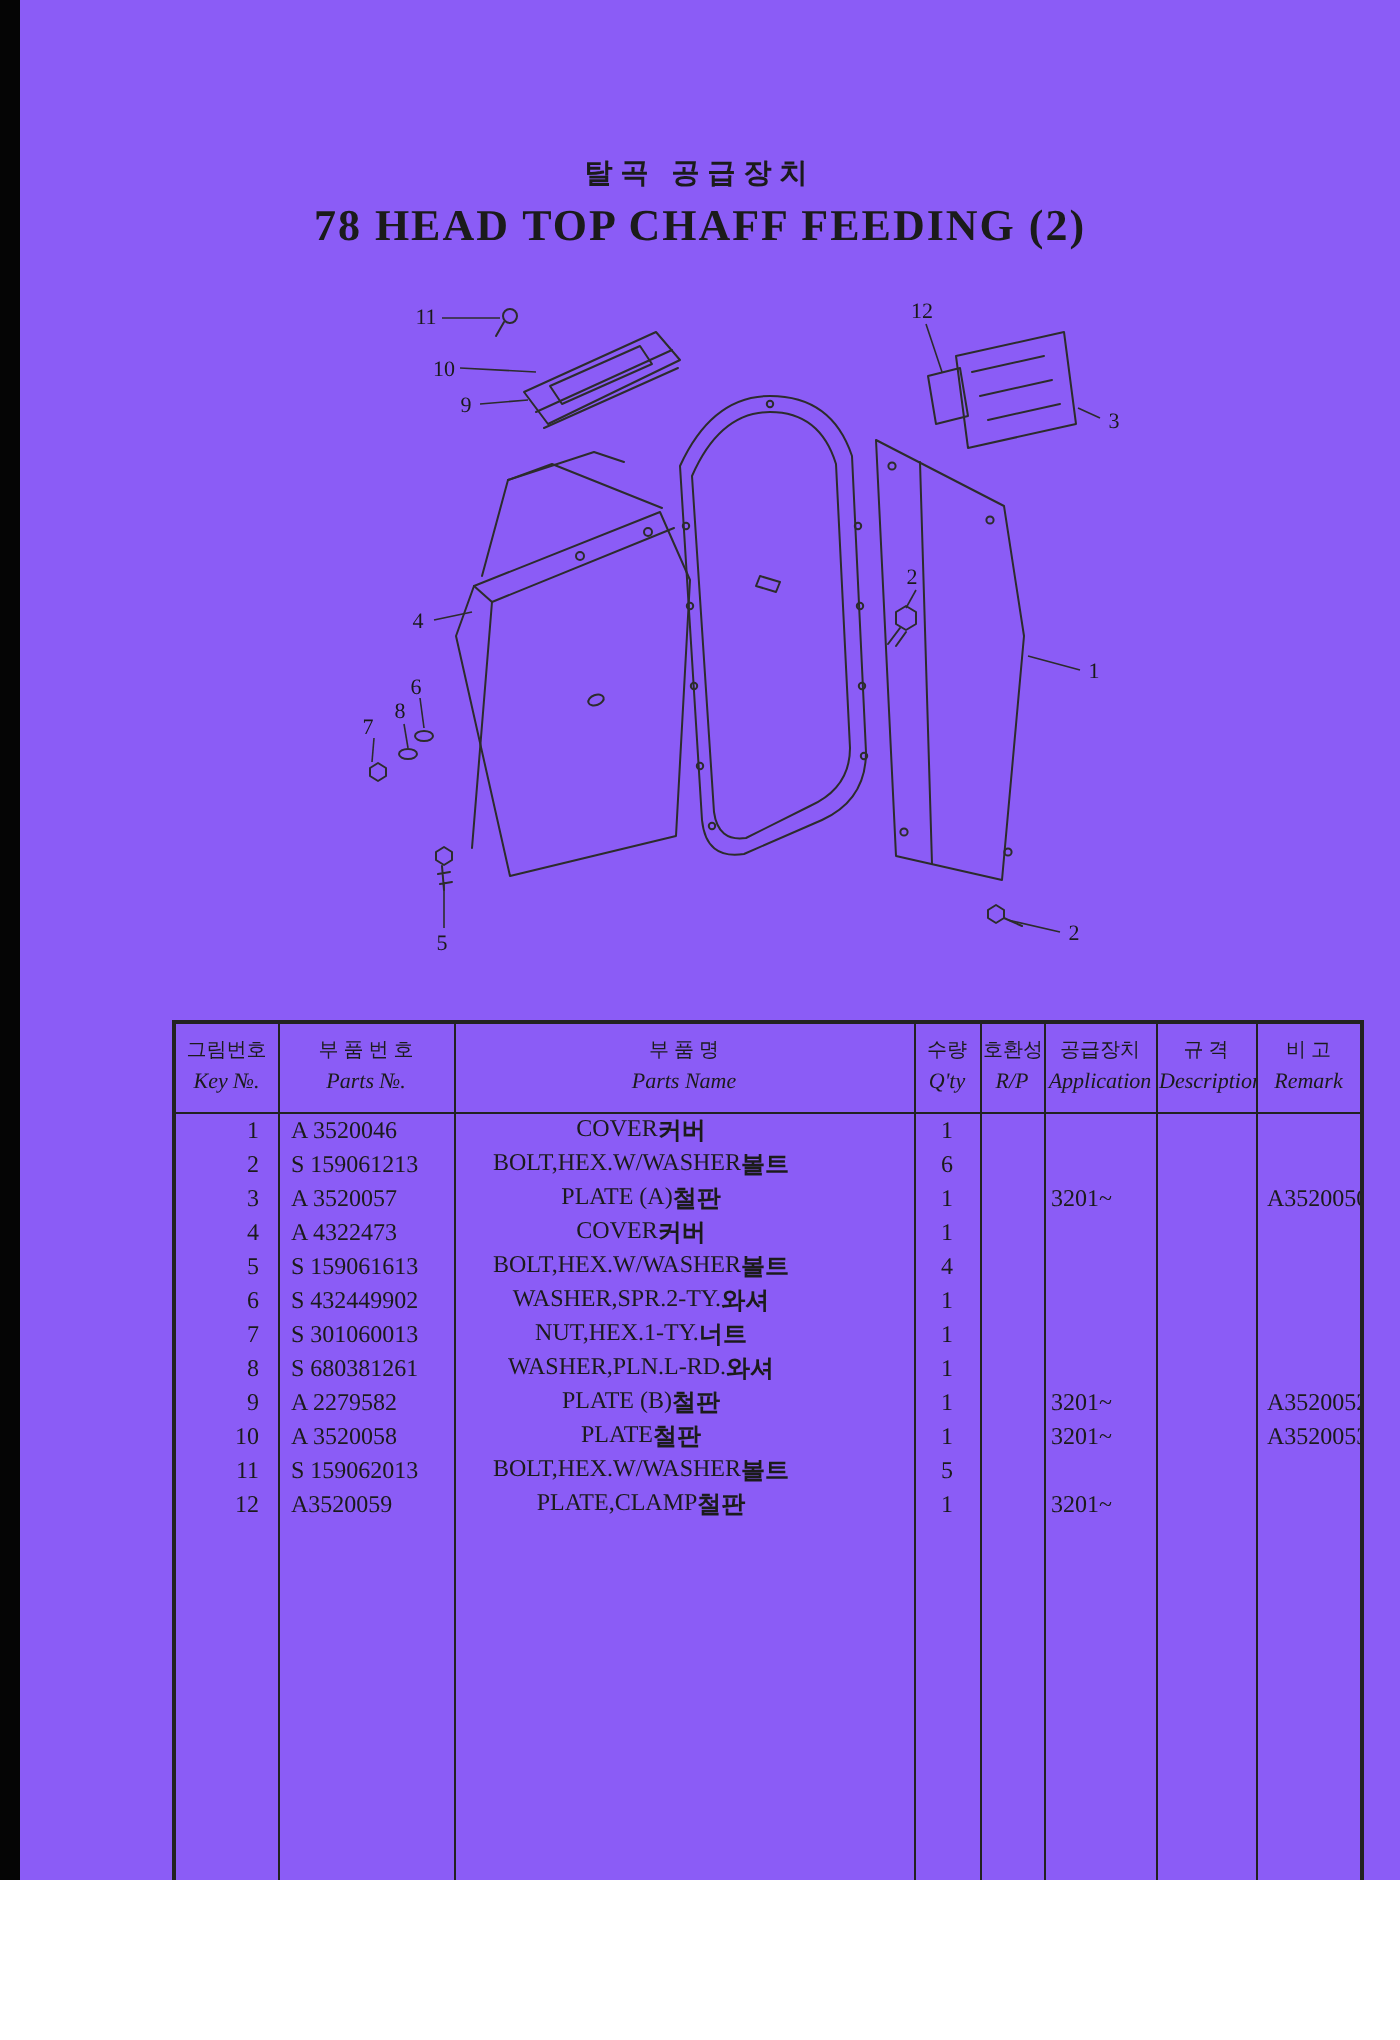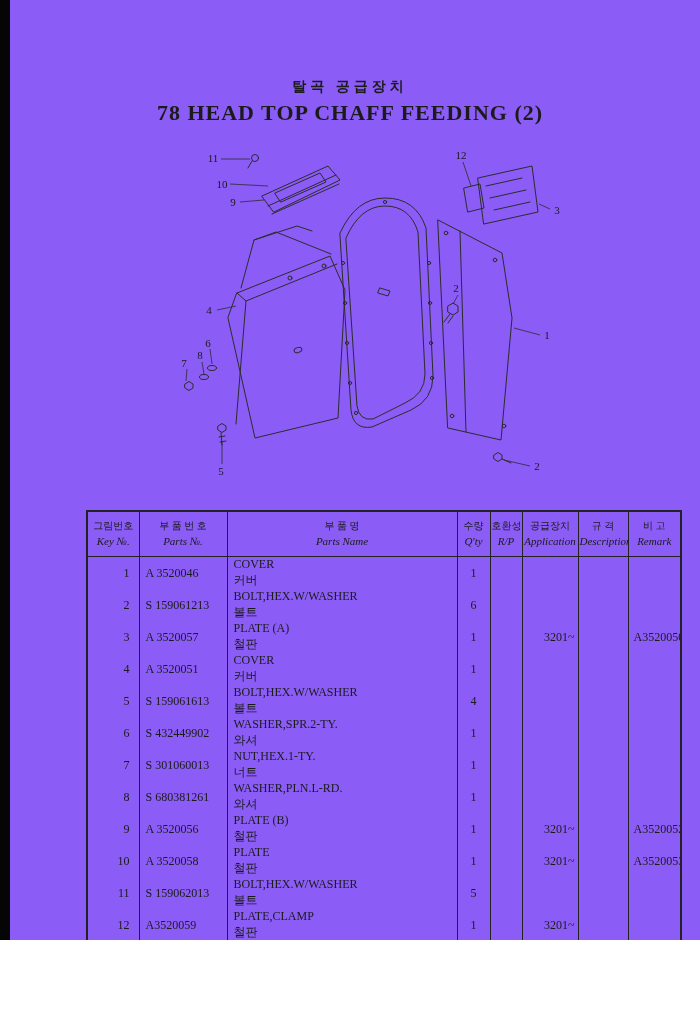--- a/index.html
+++ b/index.html
@@ -36,25 +36,25 @@
     height:44px; border-bottom:1.5px solid #222;
     font-weight:400; text-align:center; vertical-align:middle;
     font-size:10px; line-height:1.5; padding:0 1px;
   }
   .parts-table thead .en { font-size:11px; font-style:italic; }
   .part-row { height:17px; }
   .part-row td { vertical-align:middle; }
   .c-key  { text-align:right; padding-right:9px !important; }
   .c-pn   { text-align:left;  padding-left:6px !important;font-family:Liberation Serif, serif; }
   .c-name { padding-left:6px !important; }
-  .c-name .cell-flex { display:flex; justify-content:center;flex-direction:column; }
-  .c-name .nmk { padding-right:46px; }
+  .c-name .cell-flex { display:flex; justify-content:center; }
+  .c-name .nmk { padding-right:46px;font-weight:bold; }
   .c-qty  { text-align:center; }
   .c-rp   { text-align:center; }
-  .c-app  { text-align:right; }
+  .c-app  { text-align:left; }
   .c-desc { text-align:center; }
   .c-rem  { text-align:left; padding-left:5px !important; }
   .filler-row td { height:auto; }
 
   .page-number {
     position:absolute; top:958px; left:0; width:700px;
     text-align:left; font-size:13px; letter-spacing:1px;
   }
 </style>
 </head>
@@ -250,21 +250,21 @@
       </td>
       <td class="c-qty">1</td>
       <td class="c-rp"></td>
       <td class="c-app">3201~</td>
       <td class="c-desc"></td>
       <td class="c-rem">A3520050</td>
     </tr>
 
     <tr class="part-row">
       <td class="c-key">4</td>
-      <td class="c-pn">A 3520051</td>
+      <td class="c-pn">A 4322473</td>
       <td class="c-name">
         <span class="cell-flex">
           <span class="nm">COVER</span>
           <span class="nmk">커버</span>
         </span>
       </td>
       <td class="c-qty">1</td>
       <td class="c-rp"></td>
       <td class="c-app"></td>
       <td class="c-desc"></td>
@@ -330,21 +330,21 @@
       </td>
       <td class="c-qty">1</td>
       <td class="c-rp"></td>
       <td class="c-app"></td>
       <td class="c-desc"></td>
       <td class="c-rem"></td>
     </tr>
 
     <tr class="part-row">
       <td class="c-key">9</td>
-      <td class="c-pn">A 3520056</td>
+      <td class="c-pn">A 2279582</td>
       <td class="c-name">
         <span class="cell-flex">
           <span class="nm">PLATE (B)</span>
           <span class="nmk">철판</span>
         </span>
       </td>
       <td class="c-qty">1</td>
       <td class="c-rp"></td>
       <td class="c-app">3201~</td>
       <td class="c-desc"></td>

